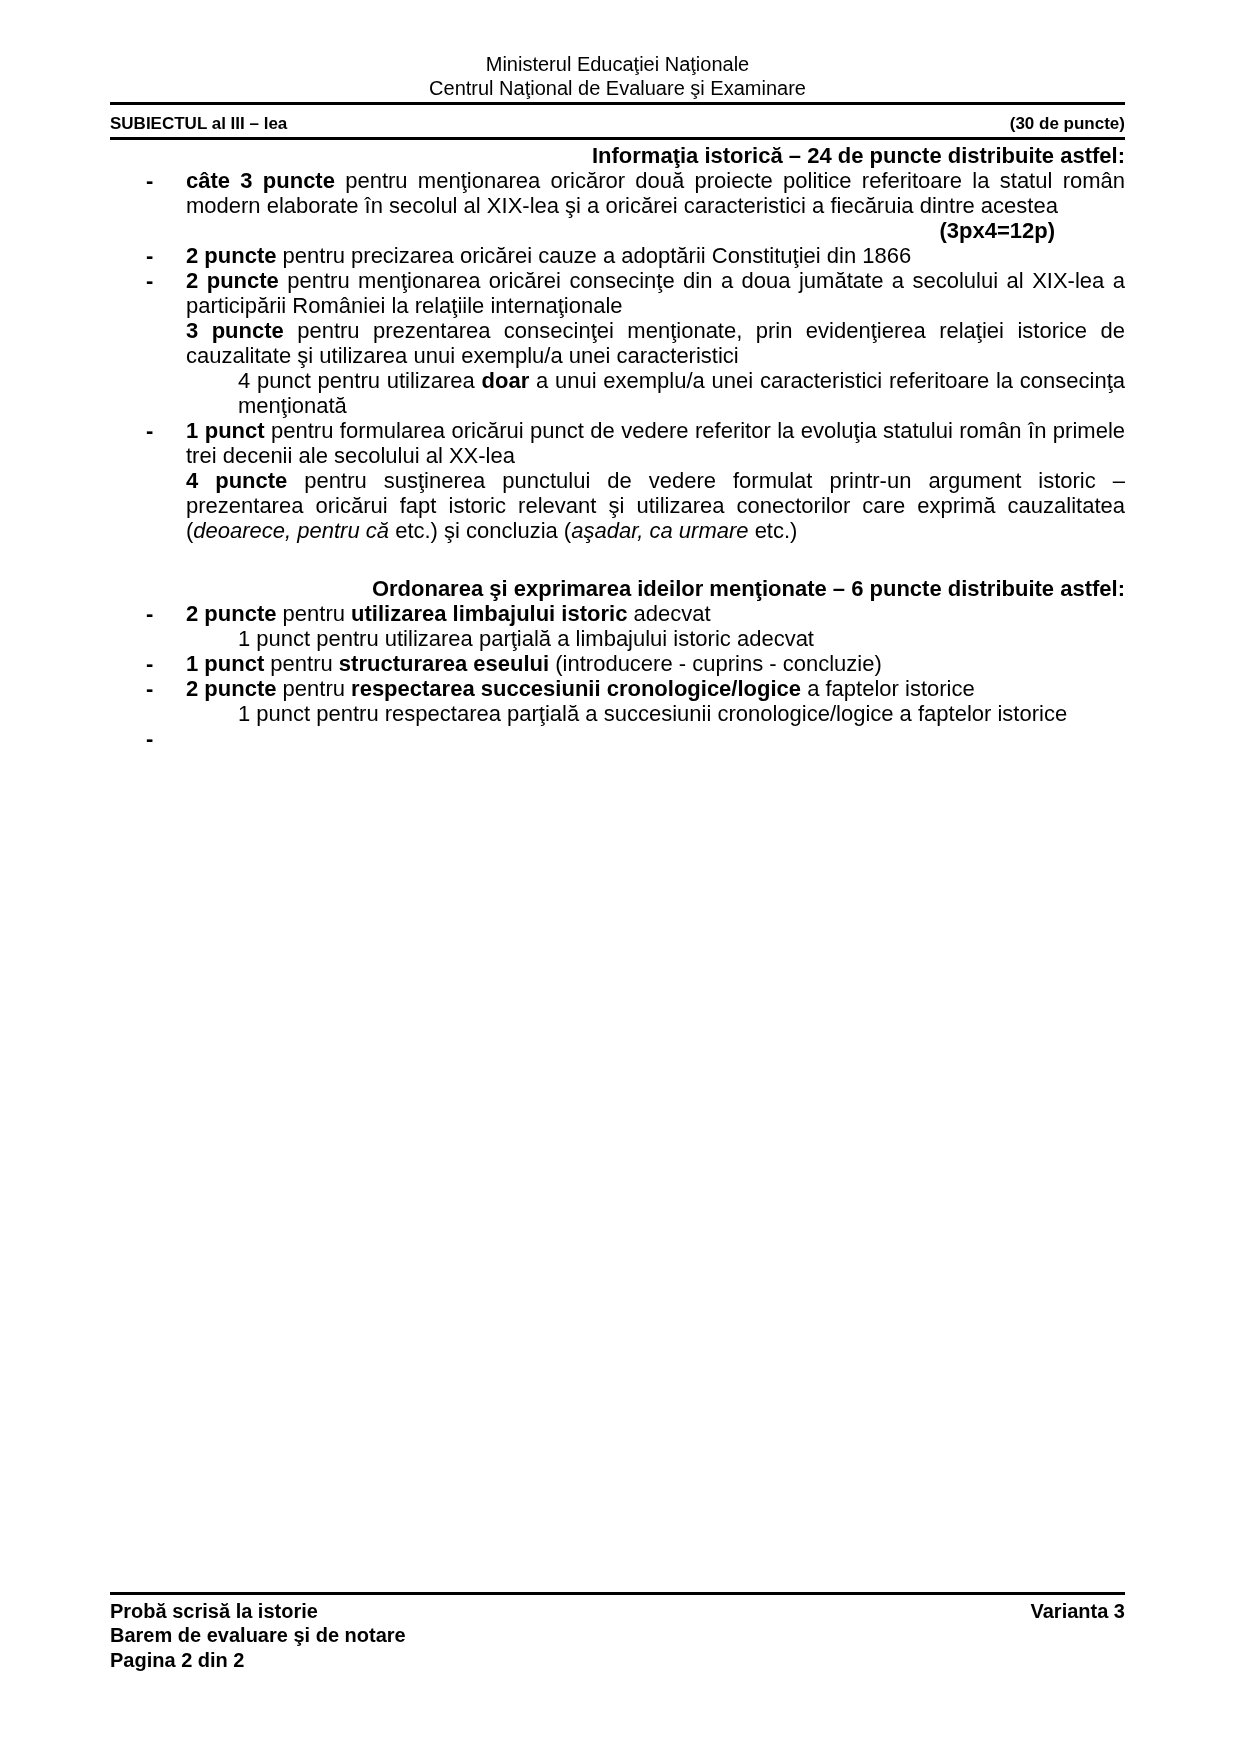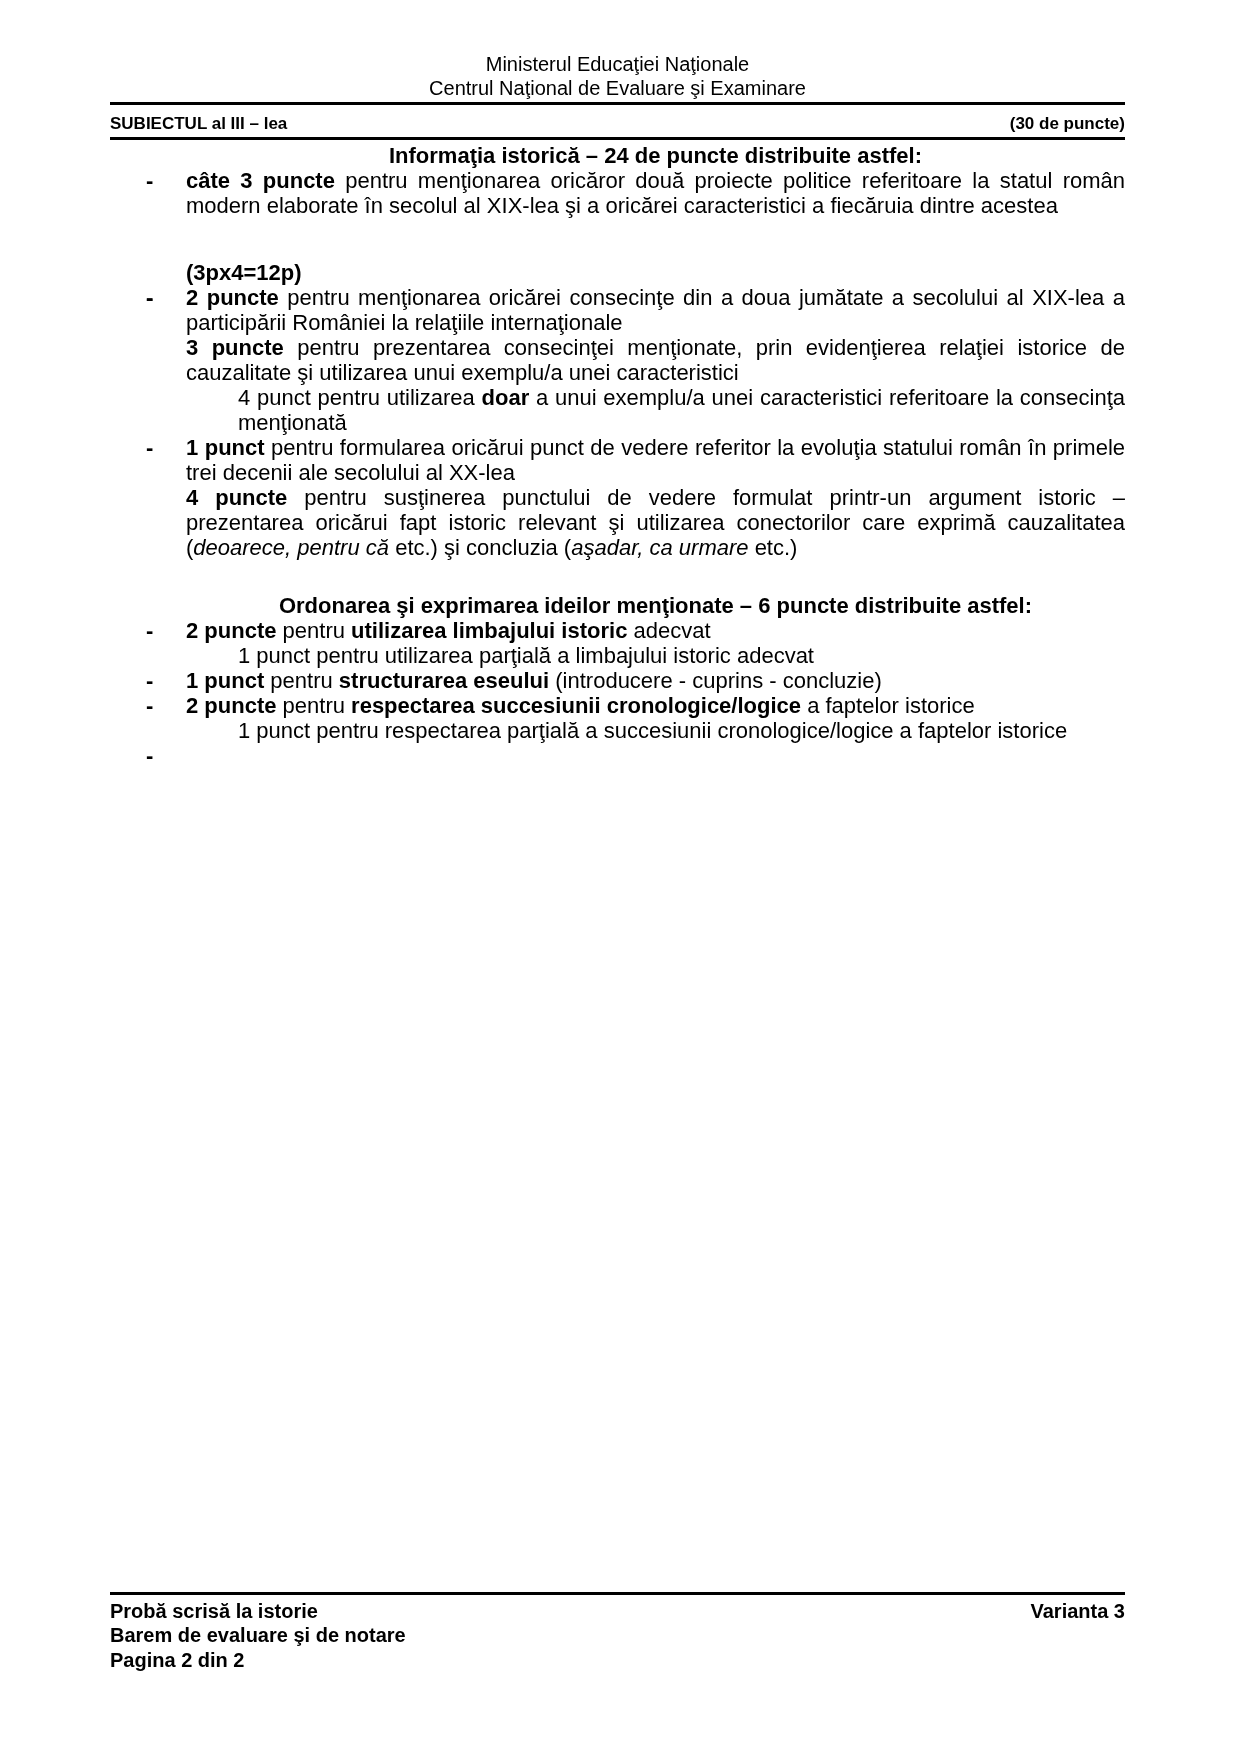--- a/index.html
+++ b/index.html
@@ -40,42 +40,42 @@
     border-bottom: 3px solid #000;
   }
   .section { margin: 0; }
   .section + .section { margin-top: 33px; }
   .section-heading {
     font-weight: bold;
     font-size: 22px;
     line-height: 25px;
     margin-left: 76px;
     margin-top: 3px;
-    text-align: center;
+    text-align: right;
   }
   .item {
     position: relative;
     font-size: 22px;
     line-height: 25px;
     text-align: justify;
     padding-left: 76px;
   }
   .item .dash {
     position: absolute;
     left: 36px;
     top: 0;
     font-weight: bold;
   }
   .item.sub {
     padding-left: 128px;
   }
   .item.right {
+    text-align: right;
     padding-right: 70px;
     font-weight: bold;
-    margin-top: 42px;
   }
   .item b { font-weight: bold; }
   .item i { font-style: italic; }
   .footer {
     position: absolute;
     left: 110px;
     top: 1592px;
     width: 1015px;
     border-top: 3px solid #000;
     padding-top: 4px;
@@ -104,21 +104,21 @@
   <div class="subject-row">
     <span>SUBIECTUL al III – lea</span>
     <span>(30 de puncte)</span>
   </div>
 
   <div id="sections">
       <div class="section">
         <div class="section-heading">Informaţia istorică – 24 de puncte distribuite astfel:</div>
         <div class="item bullet"><span class="dash">-</span><span><b>câte 3 puncte</b><span> pentru menţionarea oricăror două proiecte politice referitoare la statul român modern elaborate în secolul al XIX-lea şi a oricărei caracteristici a fiecăruia dintre acestea</span></span></div>
         <div class="item right"><span><b>(3px4=12p)</b></span></div>
-        <div class="item bullet"><span class="dash">-</span></div>
+        <div class="item bullet"><span class="dash">-</span><span><b>2 puncte</b><span> pentru precizarea oricărei cauze a adoptării Constituţiei din 1866</span></span></div>
         <div class="item bullet"><span class="dash">-</span><span><b>2 puncte</b><span> pentru menţionarea oricărei consecinţe din a doua jumătate a secolului al XIX-lea a participării României la relaţiile internaţionale</span></span></div>
         <div class="item hang"><span><b>3 puncte</b><span> pentru prezentarea consecinţei menţionate, prin evidenţierea relaţiei istorice de cauzalitate şi utilizarea unui exemplu/a unei caracteristici</span></span></div>
         <div class="item sub"><span><span>4 punct pentru utilizarea </span><b>doar</b><span> a unui exemplu/a unei caracteristici referitoare la consecinţa menţionată</span></span></div>
         <div class="item bullet"><span class="dash">-</span><span><b>1 punct</b><span> pentru formularea oricărui punct de vedere referitor la evoluţia statului român în primele trei decenii ale secolului al XX-lea</span></span></div>
         <div class="item hang"><span><b>4 puncte</b><span> pentru susţinerea punctului de vedere formulat printr-un argument istoric – prezentarea oricărui fapt istoric relevant şi utilizarea conectorilor care exprimă cauzalitatea (</span><i>deoarece, pentru că</i><span> etc.) şi concluzia (</span><i>aşadar, ca urmare</i><span> etc.)</span></span></div>
       </div>
       <div class="section">
         <div class="section-heading">Ordonarea şi exprimarea ideilor menţionate – 6 puncte distribuite astfel:</div>
         <div class="item bullet"><span class="dash">-</span><span><b>2 puncte</b><span> pentru </span><b>utilizarea limbajului istoric</b><span> adecvat</span></span></div>
         <div class="item sub"><span><span>1 punct pentru utilizarea parţială a limbajului istoric adecvat</span></span></div>

